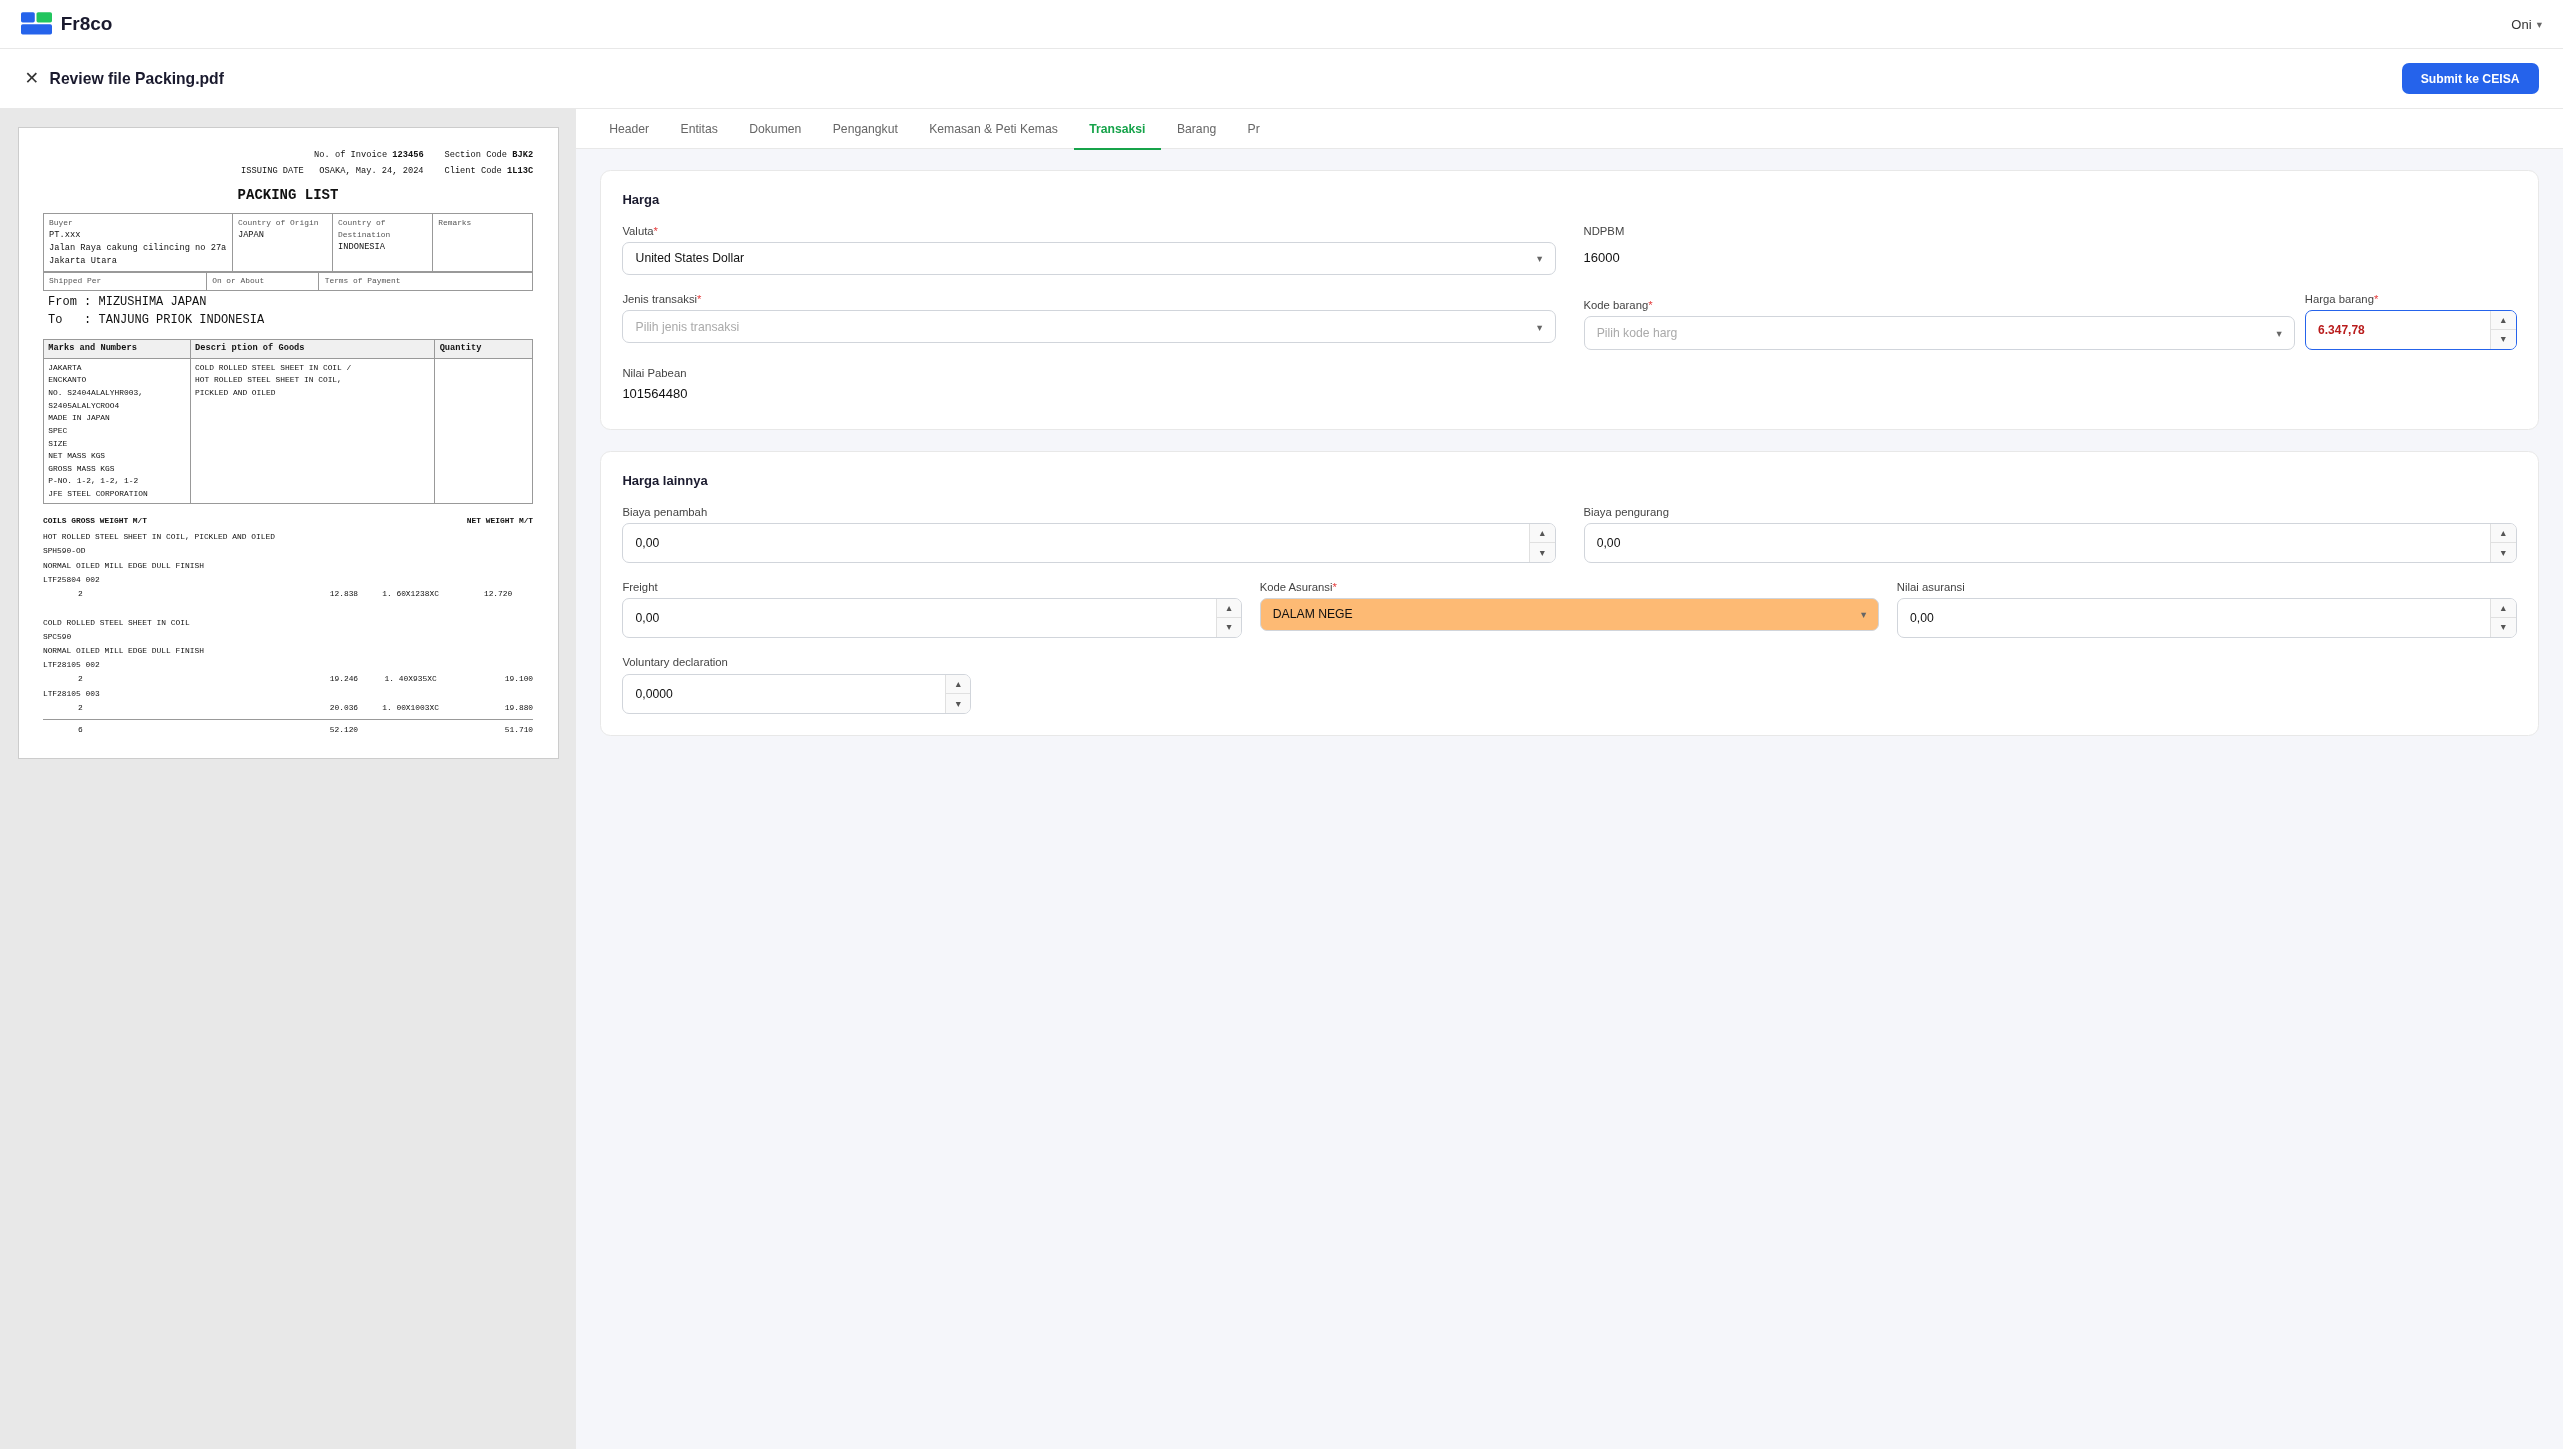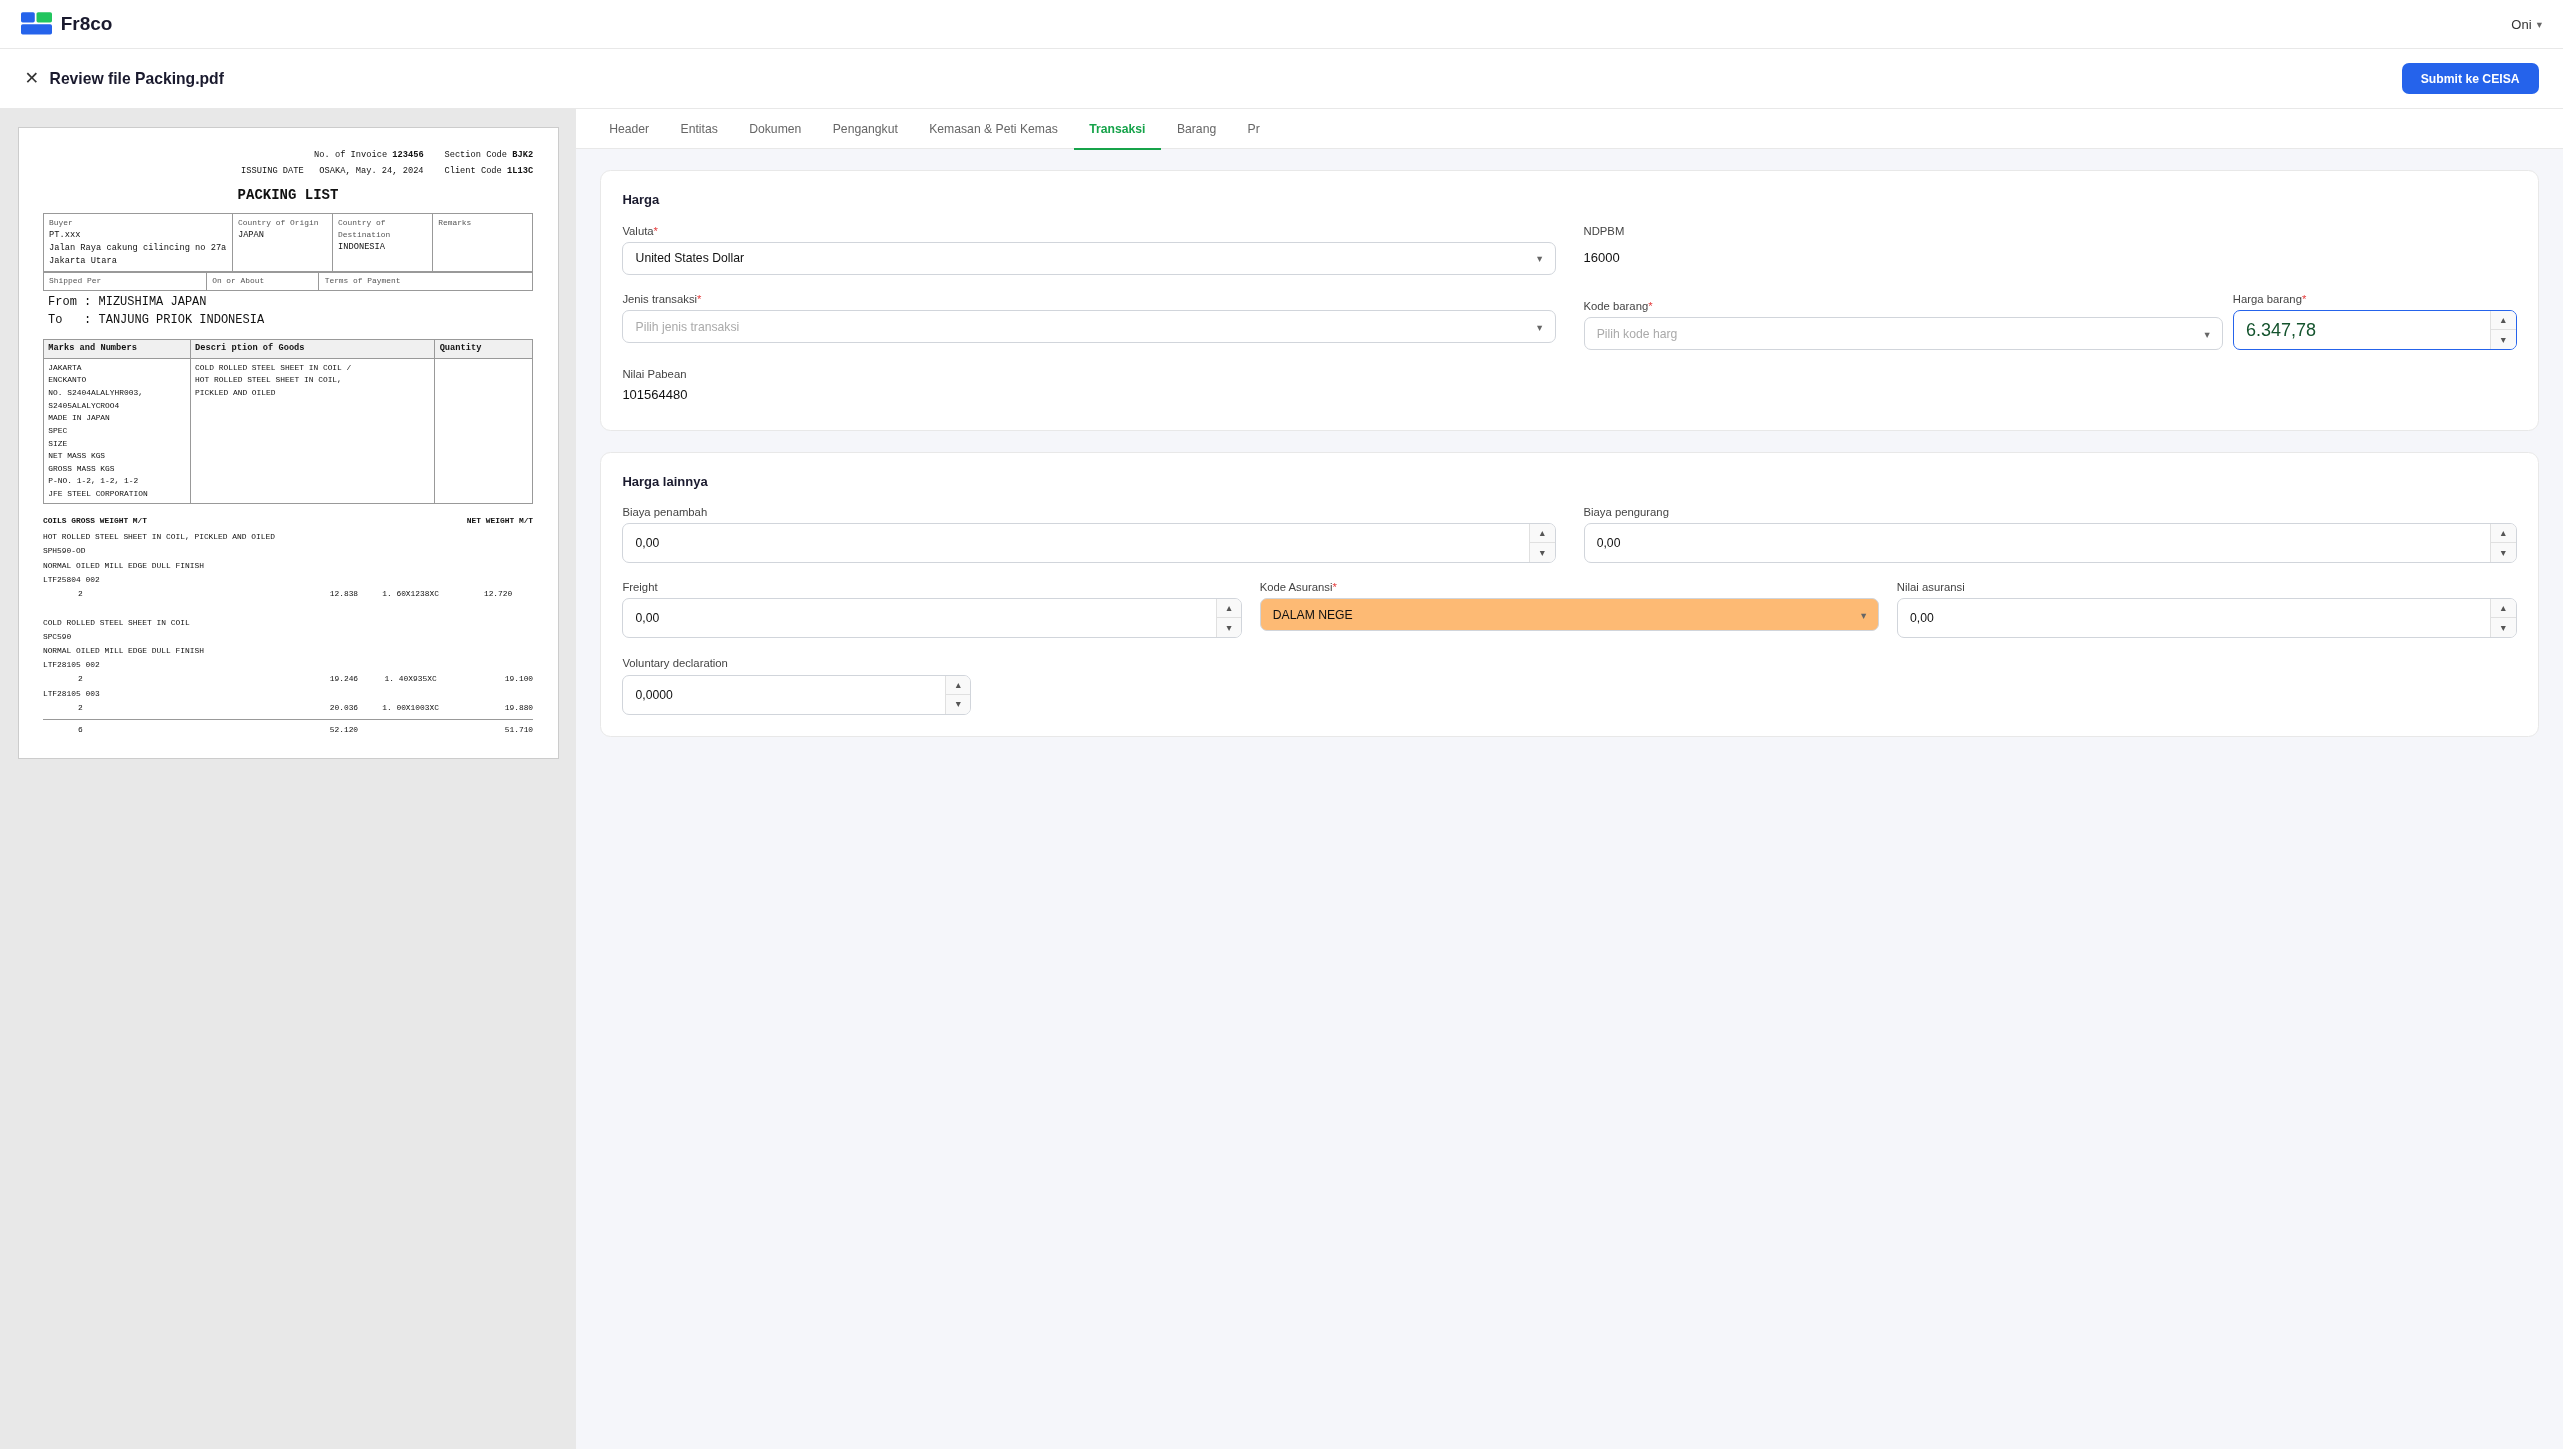--- a/index.html
+++ b/index.html
@@ -117,21 +117,21 @@
     .stepper-btn:first-child { border-bottom: 0.9px solid #e0e0e0; }
 
     
     .harga-field {
       display: flex; align-items: center;
       border: 1.7px solid #2563eb; border-radius: 7px; overflow: hidden;
       background: #fff;
     }
     .harga-field input {
       flex: 1; border: none; outline: none; padding: 8.7px 12.2px;
-      font-size: 18px; color: #14532d; background: transparent;
+      font-size: 12px; color: #b91c1c; background: transparent; font-weight: bold;
     }
     .harga-field .stepper-btns { border-left: 0.9px solid #e0e0e0; }
 
     
     .ndpbm-value { font-size: 13px; color: #111; padding: 8.7px 0; }
 
     
     .nilai-value { font-size: 13px; color: #111; padding: 7px 0; }
 
     

